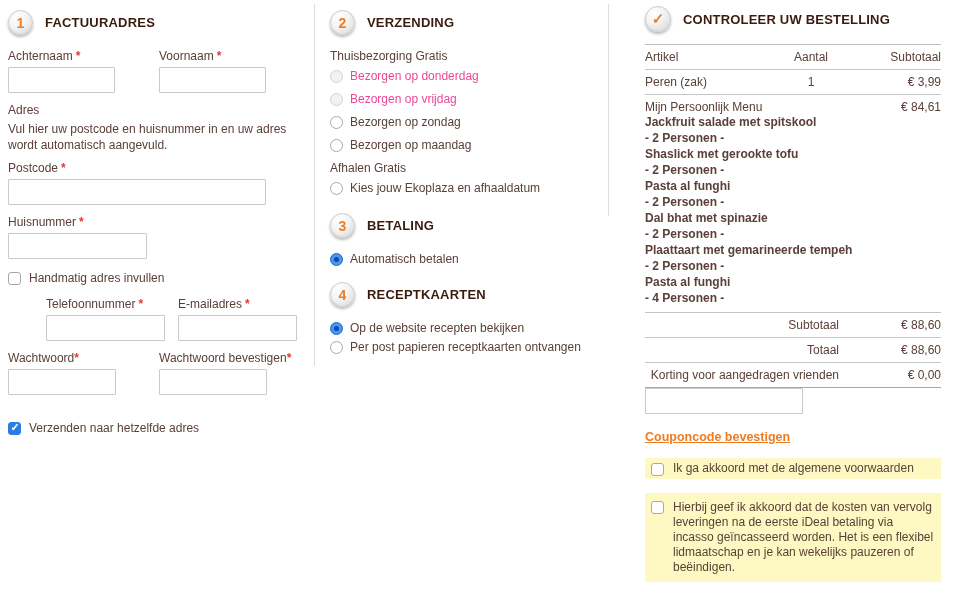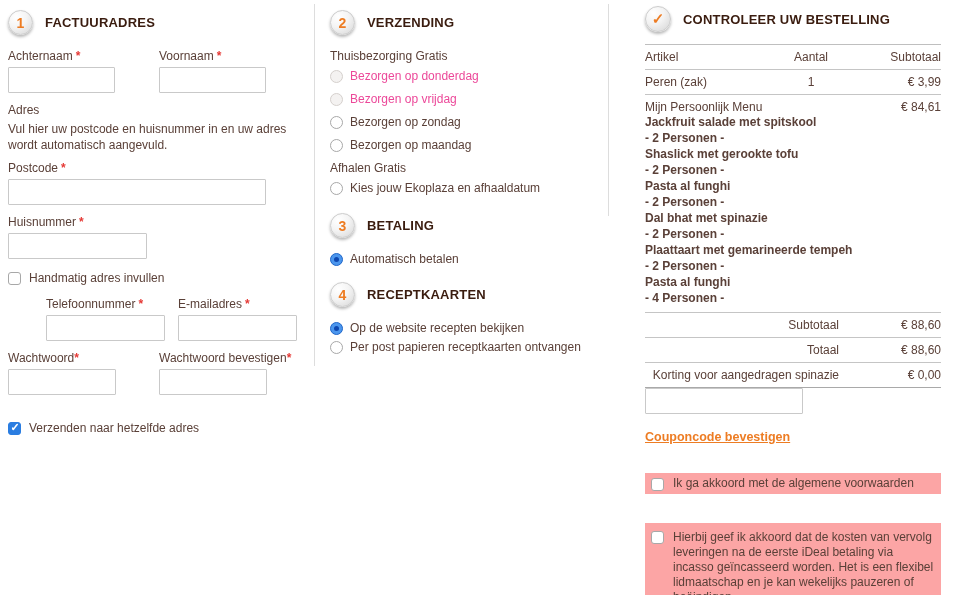--- a/index.html
+++ b/index.html
@@ -71,21 +71,21 @@
   .menu-detail { line-height:16px;font-weight:bold; }
   .total-row { display:flex; border-bottom:1px solid #c5c5c5; padding:5px 0; }
   .total-row .t-label { flex:1; text-align:right; padding-right:12px; }
   .total-row.last { border-bottom:1px solid #a9a9a9; }
 
   .coupon-label { margin-top:16px; margin-bottom:5px; }
   .coupon-input { width:158px; height:27px; }
   .coupon-link { display:inline-block; margin-top:16px; color:#ed7c23; font-weight:bold;
                  text-decoration:underline; font-size:12.5px; cursor:pointer; }
 
-  .agree-row { background:#fca5a5; display:flex; margin-top:29px; padding:4px 6px; }
+  .agree-row { background:#fef9c3; display:flex; margin-top:14px; padding:4px 6px; }
   .agree-row .cb { margin-top:1px; }
   .agree-row .txt { margin-left:9px; line-height:15px; }
   .agree-row.small { align-items:center; padding:3px 6px; }
   .agree-row.big { padding:7px 6px; }
   .agree-row.big .txt { width:264px; }
 </style>
 </head>
 <body>
 
 <div class="vdivider" id="divider-1"></div>
@@ -248,21 +248,21 @@
 
     <div class="total-row">
       <span class="t-label">Subtotaal</span>
       <span class="t-sub">€ 88,60</span>
     </div>
     <div class="total-row">
       <span class="t-label">Totaal</span>
       <span class="t-sub">€ 88,60</span>
     </div>
     <div class="total-row last">
-      <span class="t-label">Korting voor aangedragen spinazie</span>
+      <span class="t-label">Korting voor aangedragen vrienden</span>
       <span class="t-sub">€ 0,00</span>
     </div>
   </div>
 
   <input type="text" class="coupon-input" style="">
   <div>
     <a class="coupon-link">Couponcode bevestigen</a>
   </div>
 
   <div class="agree-row small">

